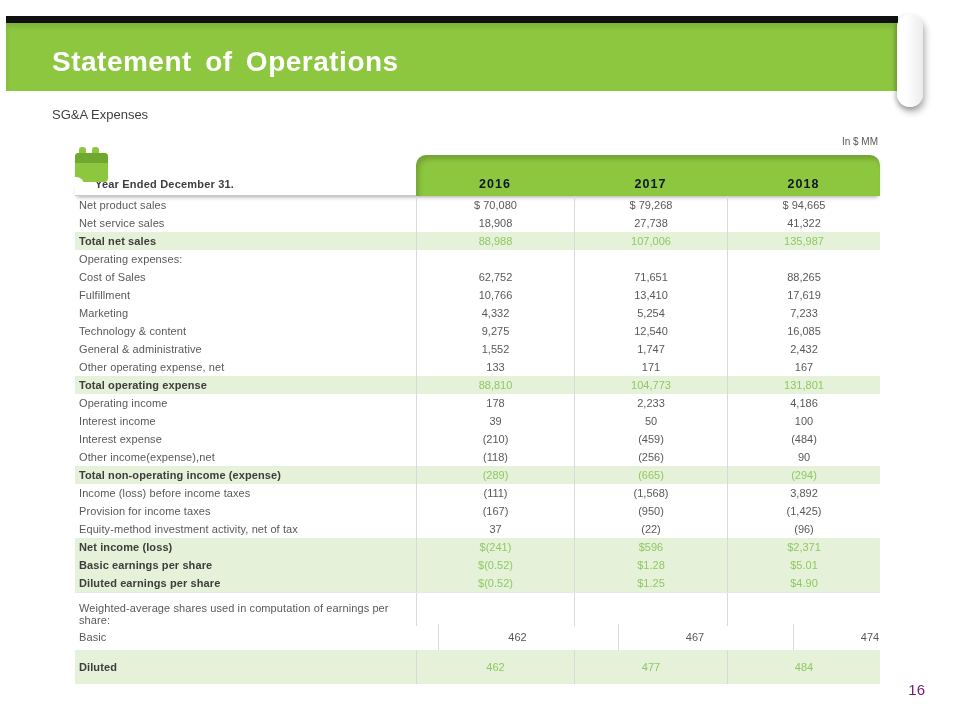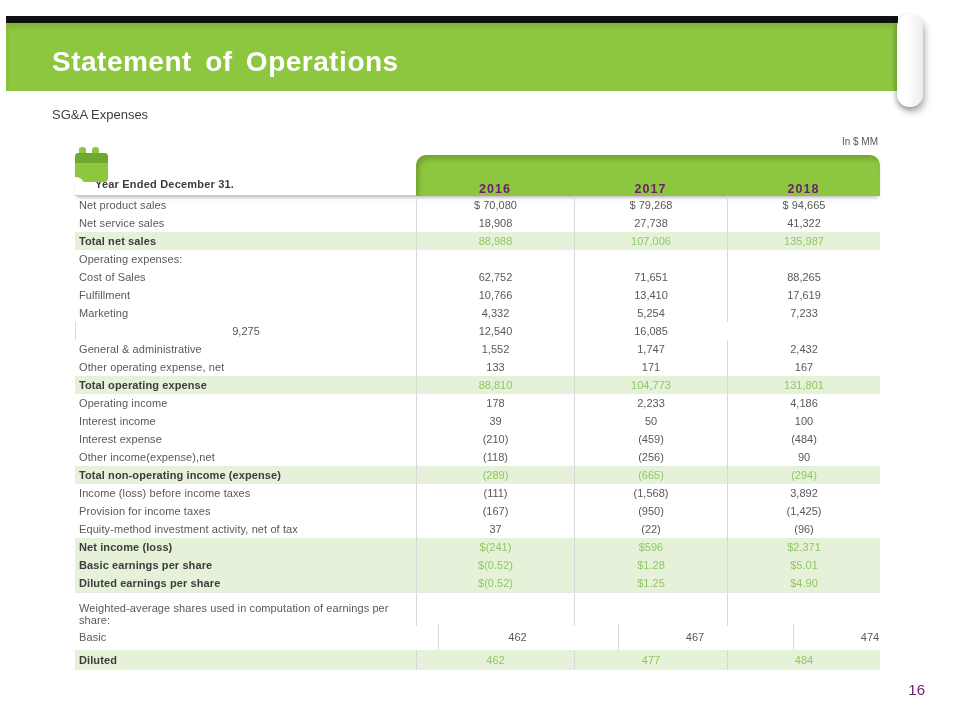--- a/index.html
+++ b/index.html
@@ -36,36 +36,36 @@
   .cal-icon .t1 { left:4px; } .cal-icon .t2 { left:17px; }
   .cal-icon .cal-body { position:absolute; left:0; top:6px; width:33px; height:29px; background:#8dc63f;
                         border-radius:4px; overflow:hidden; display:block; }
   .cal-icon .cal-top { display:block; width:100%; height:10px; background:#6fa82f; }
   .cal-icon .cal-curl { position:absolute; left:-2px; bottom:-4px; width:11px; height:12px; background:#ffffff;
                         border-radius:0 8px 0 6px; display:block; }
 
   .th-band { background:#8dc63f; border-radius:10px 10px 0 0; display:grid;
              grid-template-columns:158px 153px 153px; align-items:end;
              box-shadow: inset 3px 4px 5px rgba(0,0,0,0.18); }
-  .year { text-align:center; color:#701a75; font-weight:bold; font-size:12.5px; letter-spacing:1px; }
+  .year { text-align:center; color:#0f172a; font-weight:bold; font-size:12.5px; letter-spacing:1px; padding-bottom:5px; }
 
   .tbody { width:805px; }
   .row { display:grid; grid-template-columns:341px 158px 153px 153px; height:18px; }
   .cell { display:flex; align-items:center; font-size:11px; color:#595959; }
   .cell.label { padding-left:4px; letter-spacing:0.1px; }
   .cell.val { justify-content:center; border-left:1px solid #d9d9d9; }
 
   .row.total { background:#e5f1d8; }
   .row.total .label { font-weight:bold; color:#3d3d3d; }
   .row.total .val { color:#8fc863; }
 
   .row.spacer { height:10px; border-top:1px solid #e8e8e8; }
   .tbody .row:nth-child(24) { height:22px; }
   .tbody .row:nth-child(25) { height:26px;gap:22px; }
-  .tbody .row:nth-child(26) { height:20px; }
+  .tbody .row:nth-child(26) { height:34px; }
 
   .page-num { position:absolute; right:35px; top:681px; font-size:15px; color:#701a75; }
 </style>
 </head>
 <body>
 
 <div class="slide">
 
   <div class="top-black-bar"></div>
 
@@ -133,20 +133,21 @@
           <div class="cell val">13,410</div>
           <div class="cell val">17,619</div>
         </div>
         <div class="row normal">
           <div class="cell label">Marketing</div>
           <div class="cell val">4,332</div>
           <div class="cell val">5,254</div>
           <div class="cell val">7,233</div>
         </div>
         <div class="row normal">
+          <div class="cell label">Technology &amp; content</div>
           <div class="cell val">9,275</div>
           <div class="cell val">12,540</div>
           <div class="cell val">16,085</div>
         </div>
         <div class="row normal">
           <div class="cell label">General &amp; administrative</div>
           <div class="cell val">1,552</div>
           <div class="cell val">1,747</div>
           <div class="cell val">2,432</div>
         </div>

